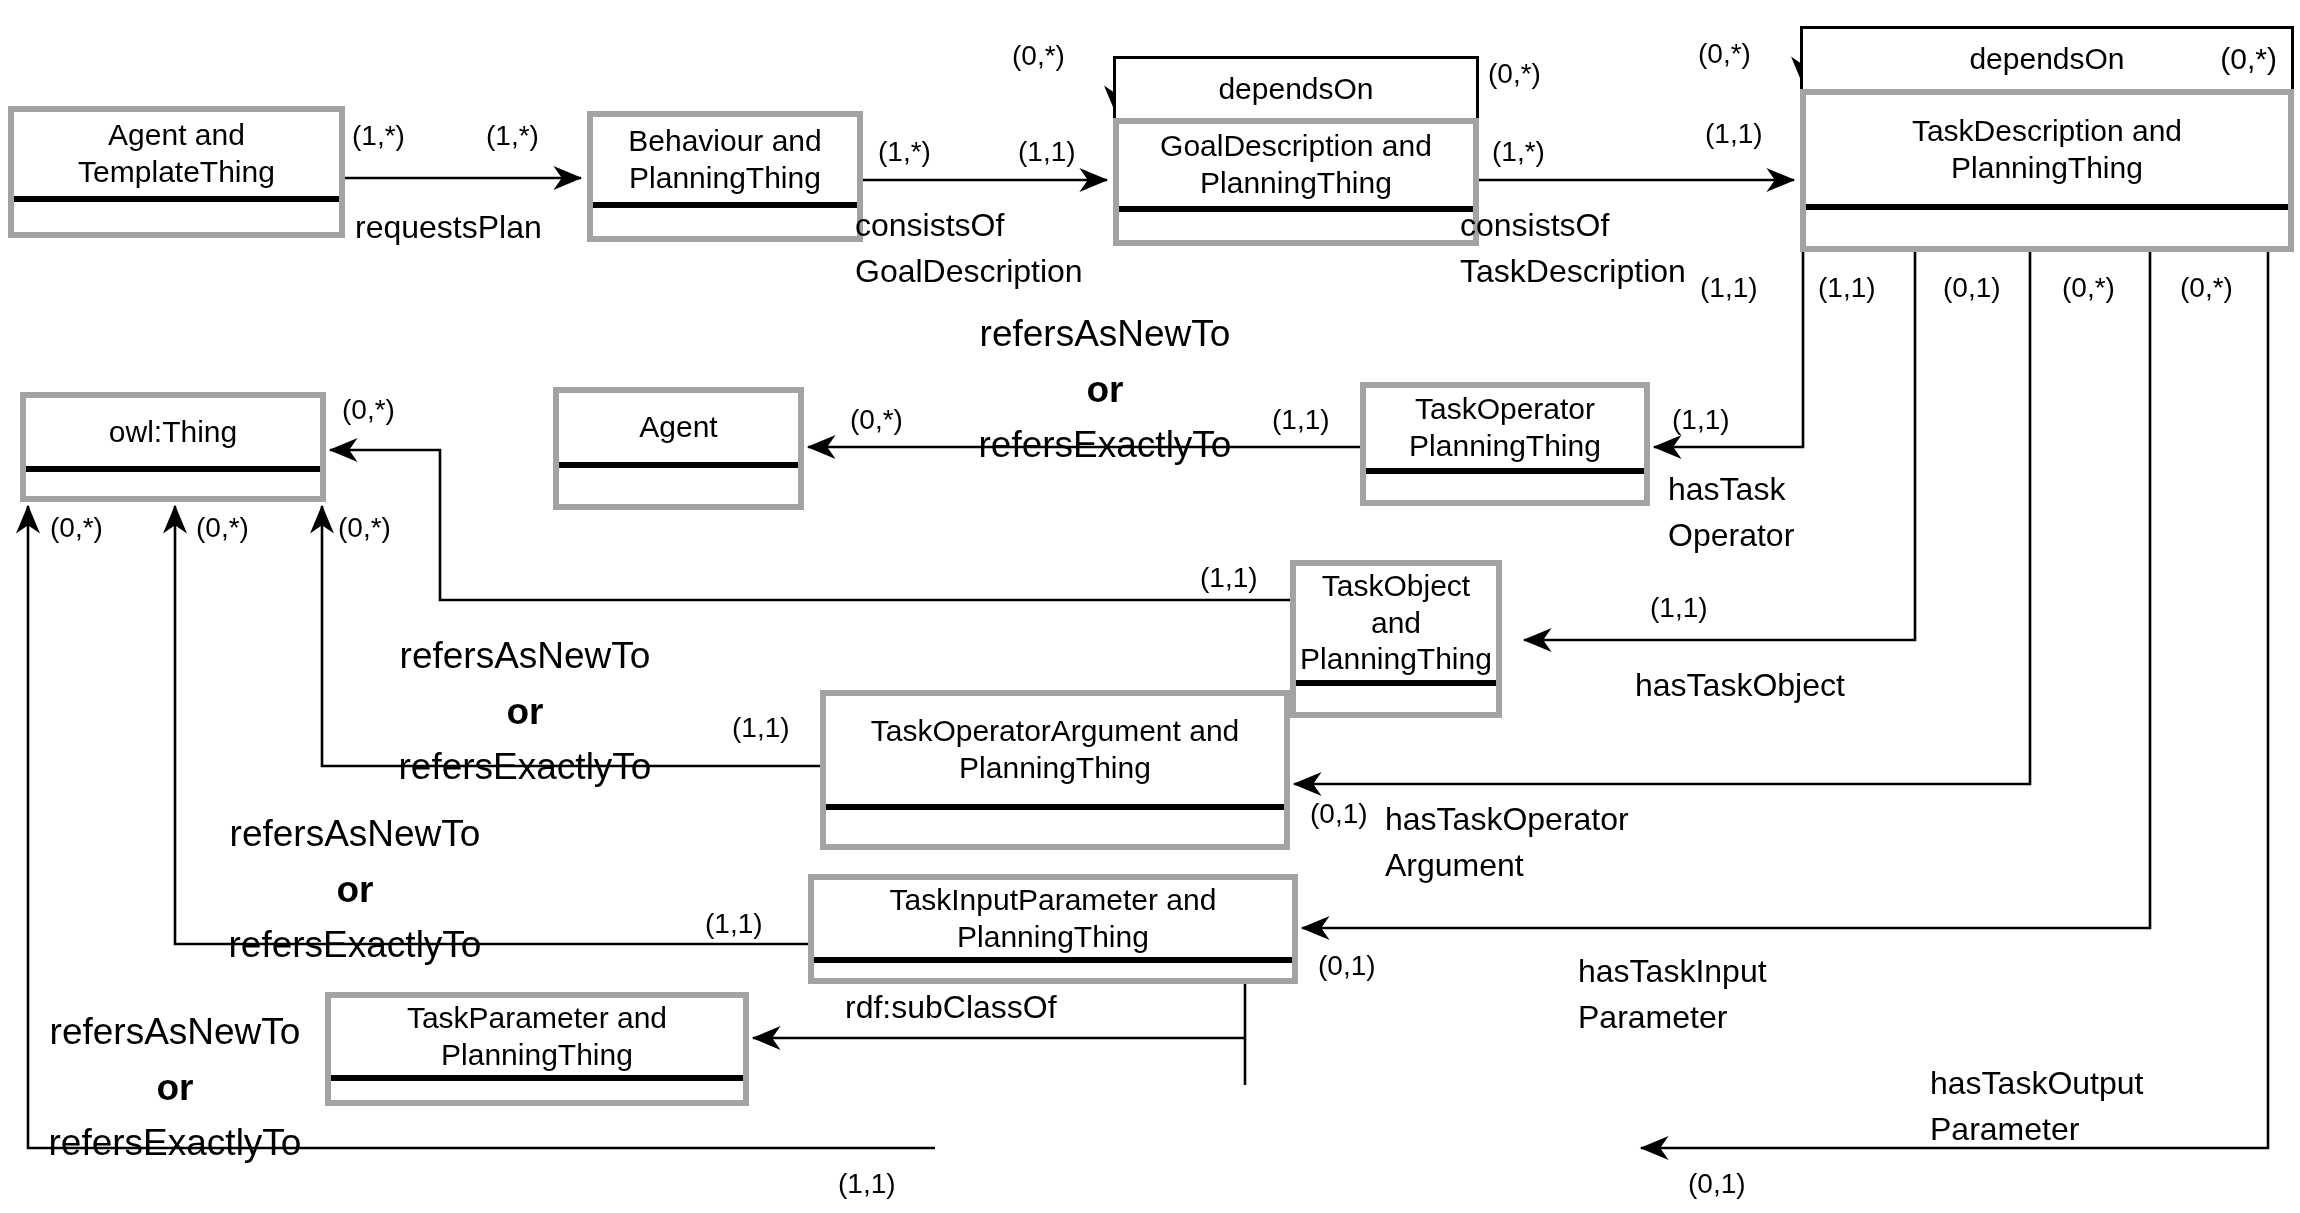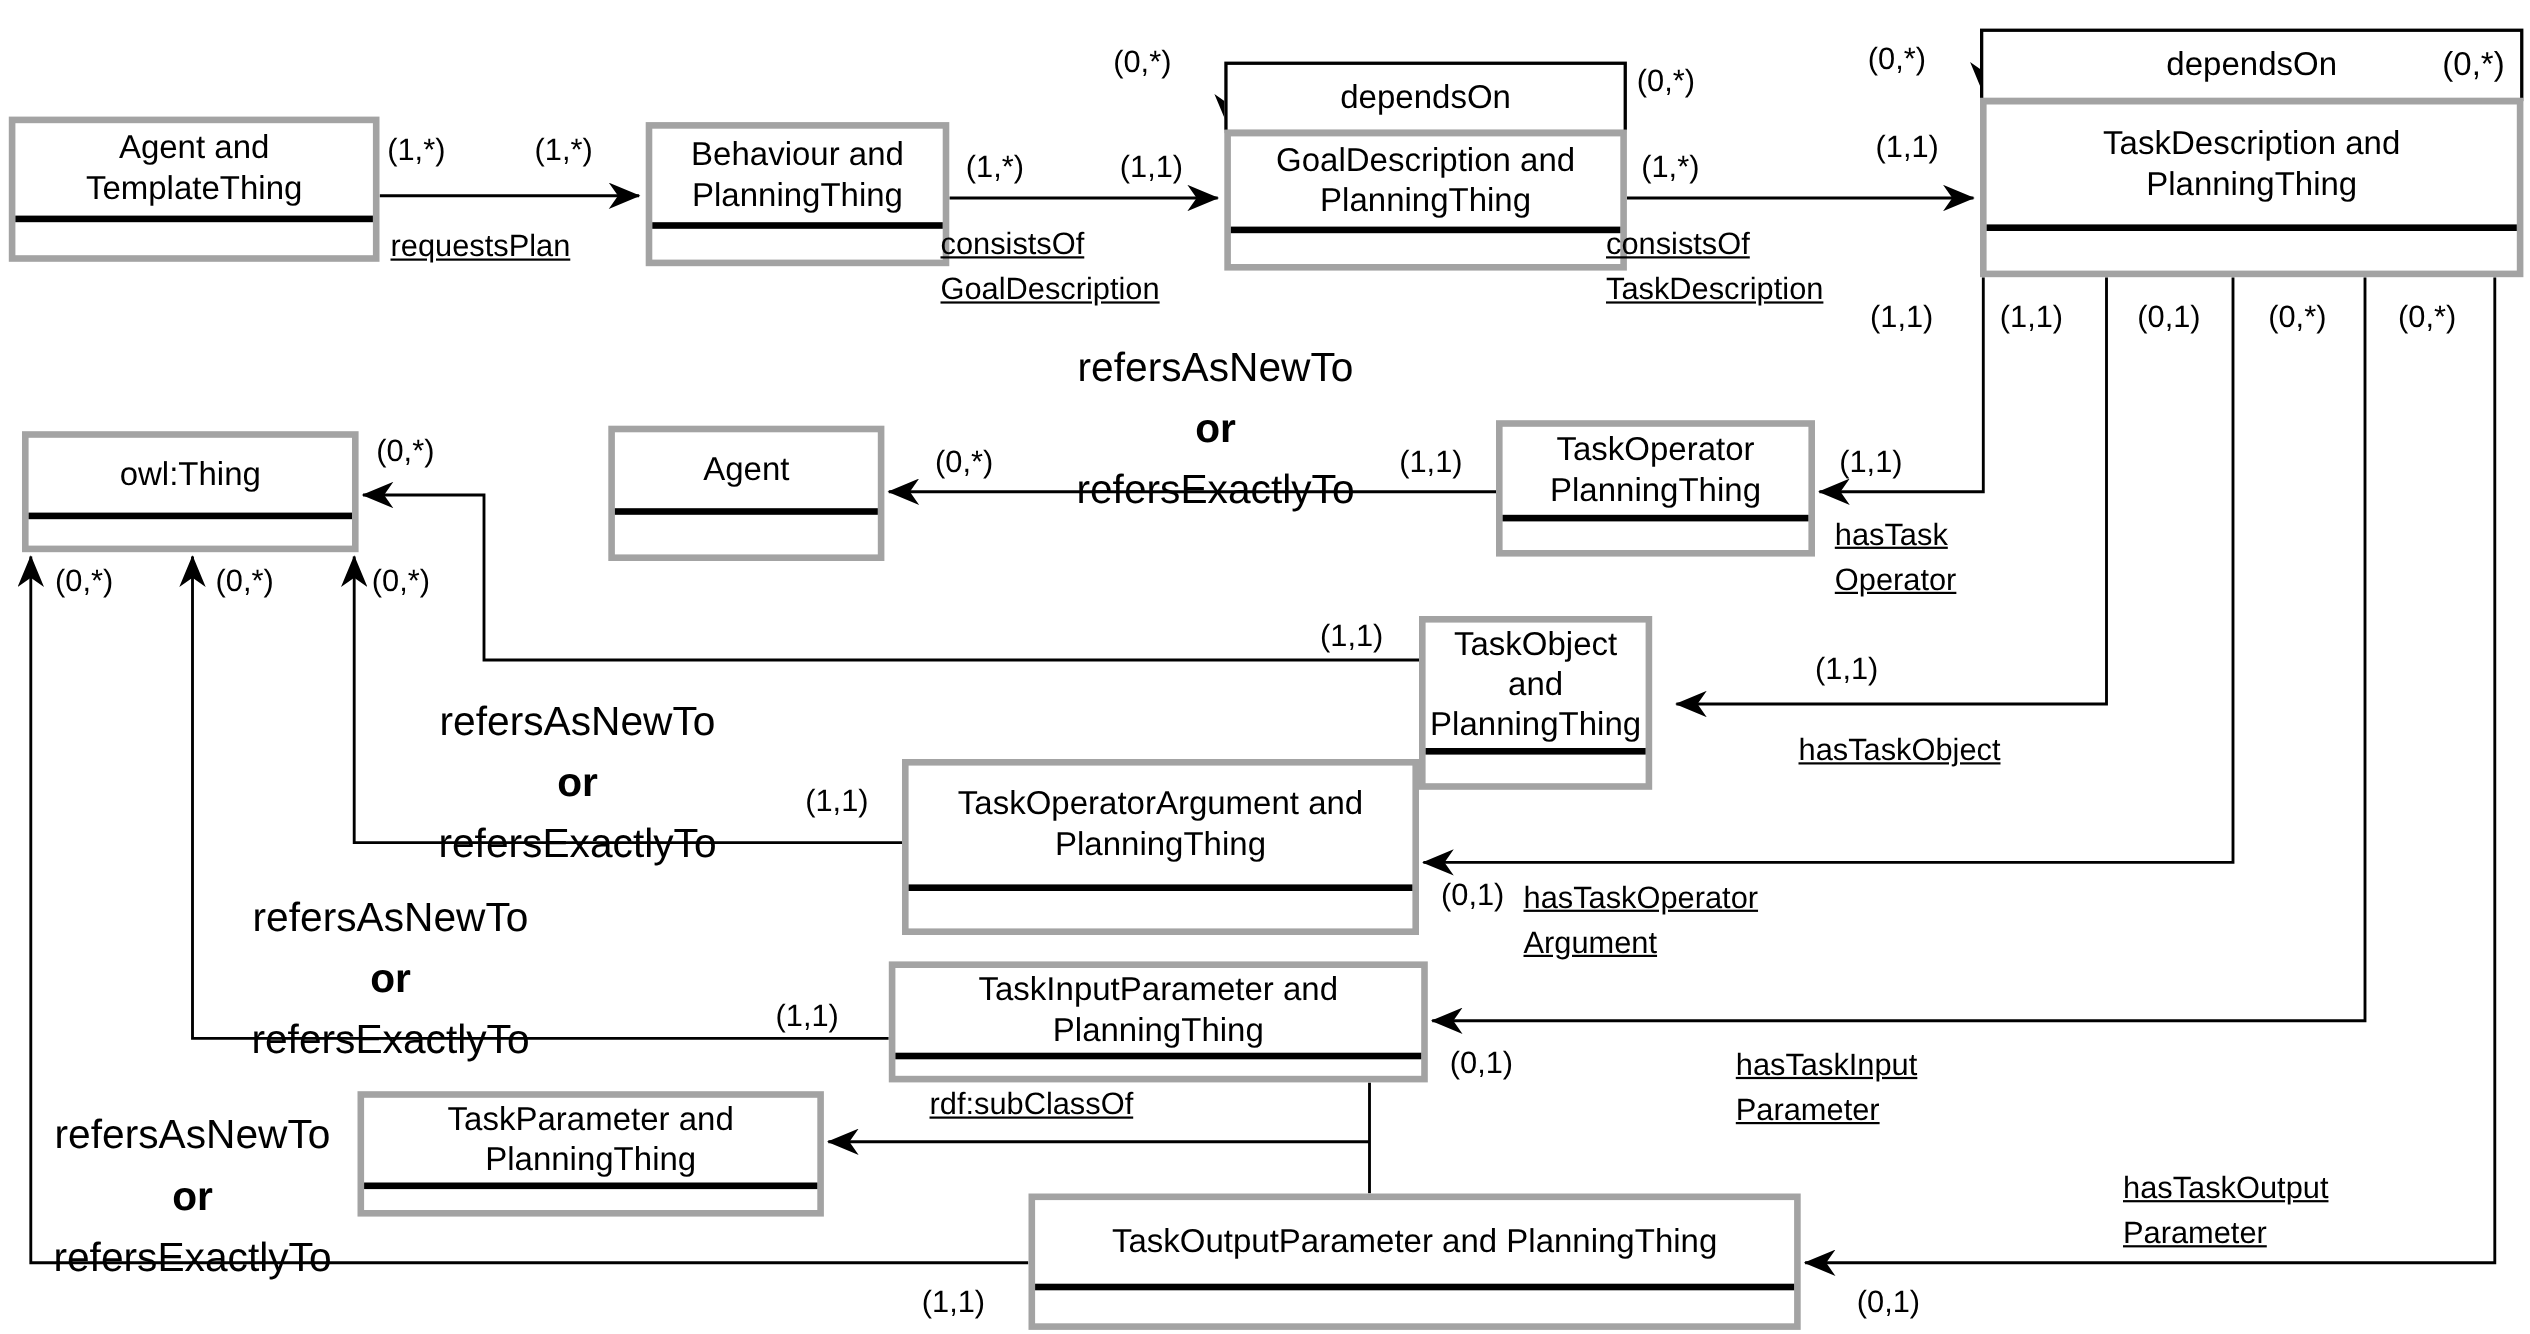--- a/index.html
+++ b/index.html
@@ -18,21 +18,21 @@
     text-align:center;white-space:pre-line;font-size:30px;line-height:1.22;
     padding:2px 6px;
   }
   .cempty{border-top:6px solid #000;}
   .dbox{
     position:absolute;box-sizing:border-box;background:#fff;
     border:3px solid #000;display:flex;align-items:center;justify-content:center;
     font-size:30px;z-index:1;
   }
   .dbox .inmult{position:absolute;right:14px;top:50%;transform:translateY(-50%);}
-  .lbl{position:absolute;font-size:28px;white-space:pre-line;z-index:3;line-height:1.45;text-decoration:underline;}
+  .lbl{position:absolute;font-size:32px;white-space:pre-line;z-index:3;line-height:1.45;}
   .ctr{text-align:left;}
   .m{position:absolute;font-size:28px;z-index:3;white-space:nowrap;}
   .stack{position:absolute;text-align:center;font-size:37px;line-height:1.5;z-index:3;}
   .stack .or{font-weight:bold;}
 </style>
 </head>
 <body>
 
 <div id="canvas">
 
@@ -128,24 +128,20 @@
 PlanningThing</div>
     <div class="cempty" style="height:26px"></div>
   </div>
 
   <div class="cbox" style="left:325px;top:992px;width:424px;height:114px">
     <div class="ctitle">TaskParameter and
 PlanningThing</div>
     <div class="cempty" style="height:26px"></div>
   </div>
 
-  <div class="cbox" style="left:935px;top:1085px;width:702px;height:124px">
-    <div class="ctitle">TaskOutputParameter and PlanningThing</div>
-    <div class="cempty" style="height:30px"></div>
-  </div>
 
   <div class="lbl" style="left:355px;top:204px">requestsPlan</div>
   <div class="lbl ctr" style="left:855px;top:202px;width:290px">consistsOf
 GoalDescription</div>
   <div class="lbl ctr" style="left:1460px;top:202px;width:300px">consistsOf
 TaskDescription</div>
   <div class="lbl" style="left:1668px;top:466px">hasTask
 Operator</div>
   <div class="lbl" style="left:1635px;top:662px">hasTaskObject</div>
   <div class="lbl ctr" style="left:1385px;top:796px;width:340px">hasTaskOperator

